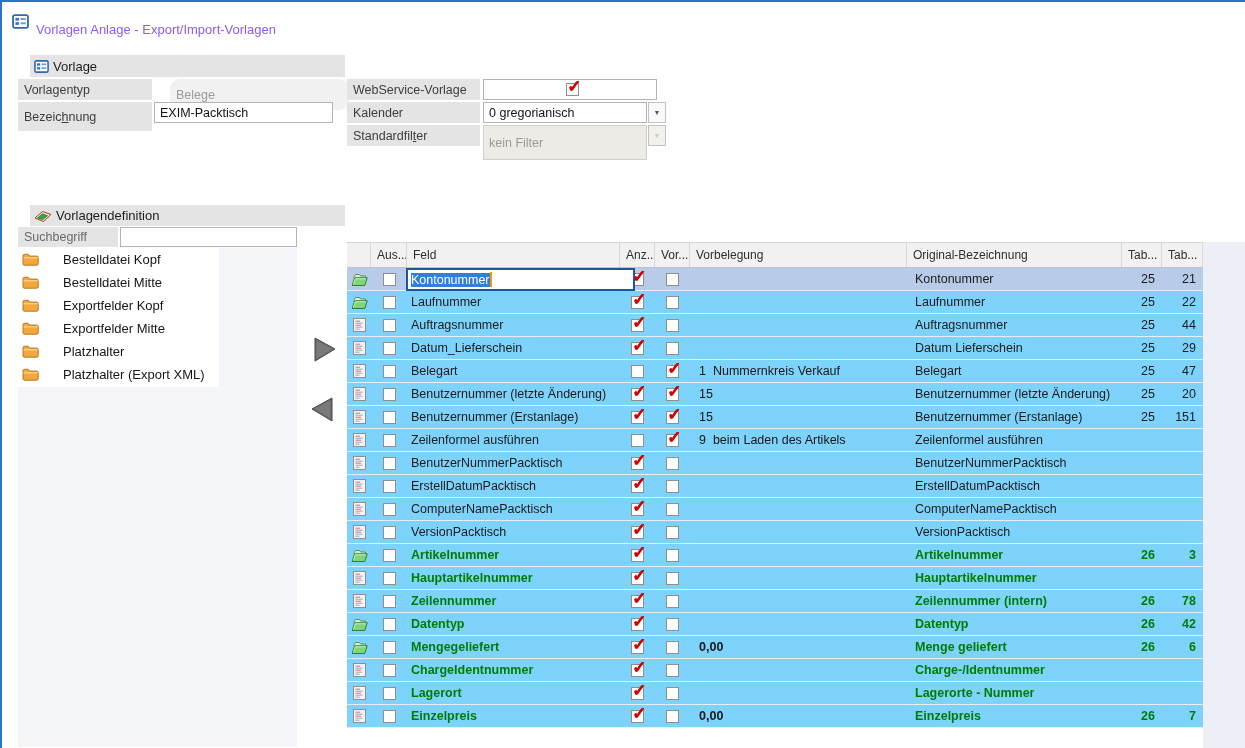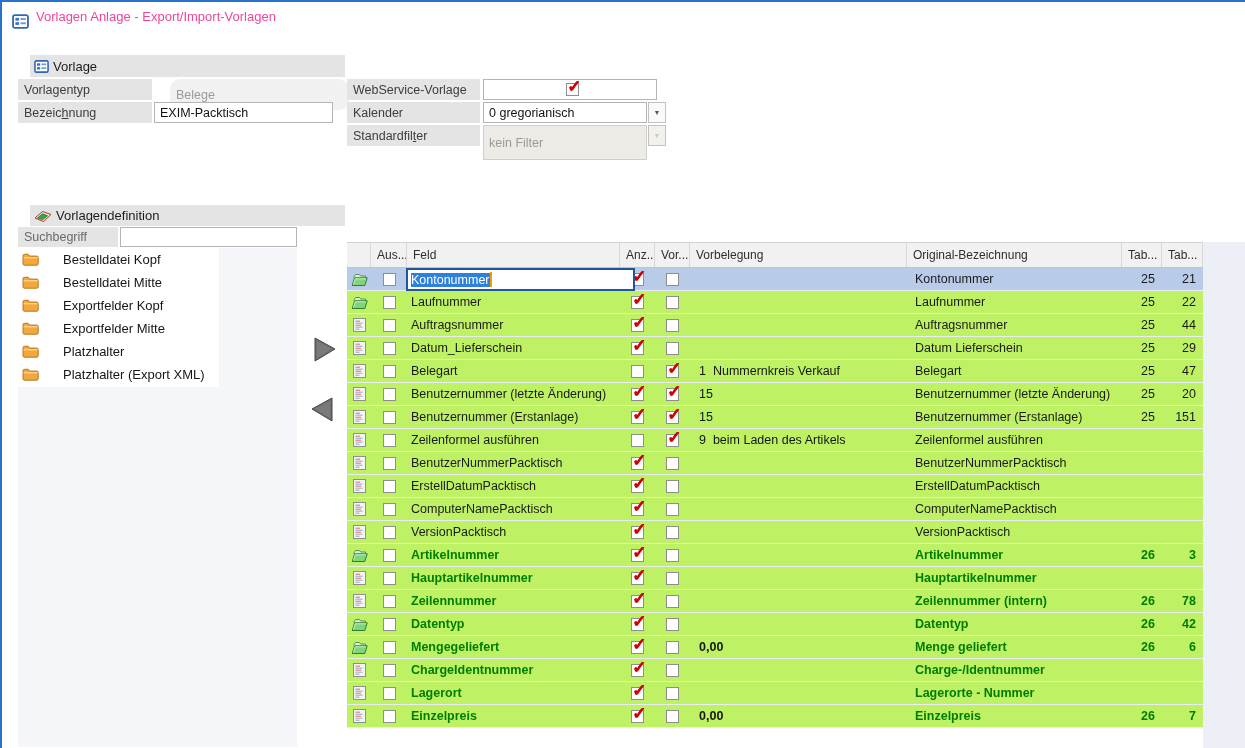--- a/index.html
+++ b/index.html
@@ -5,21 +5,21 @@
   * { margin:0; padding:0; box-sizing:border-box; }
   html,body { width:1245px; height:748px; background:#fff; overflow:hidden;
               font-family:"Liberation Sans", sans-serif; font-size:12.5px; color:#1a1a1a; }
   #screen { position:relative; width:1245px; height:748px; background:#fff;
             border-left:2px solid #2b72ca; border-top:2px solid #2b72ca; }
 
   .abs { position:absolute; }
   .flexc { display:flex; align-items:center; }
 
   
-  .title-text { left:34px; top:7px; font-size:13px; color:#ec4899; }
+  .title-text { left:34px; top:20px; font-size:13px; color:#8b5cf6; }
   .title-icon { left:10px; top:11px; }
 
   
   .panel-header { height:22px; background:#e4e4e4; display:flex; align-items:center;
                   padding-left:4px; font-size:13px; color:#1c1c1c; gap:4px;margin-left:12px; }
   .frow-label { background:#e4e4e4; color:#3d3d3d; display:flex; align-items:center;
                 padding-left:6px; font-size:12.5px; }
   .frow-value-dis { background:#f1f1f1; color:#9b9b9b; display:flex; align-items:center; padding-left:6px; }
   .tb { border:1px solid #b4b4b4; background:#fff; font-family:"Liberation Sans",sans-serif;
         font-size:12.5px; color:#111; padding-left:5px; outline:none; }
@@ -46,21 +46,21 @@
   
   .arrow-btn { width:28px; height:27px; cursor:pointer; }
 
   
   .grid { left:345px; top:240px; width:856px; height:508px; background:#fff; }
   .right-strip { left:1201px; top:240px; width:44px; height:508px; background:#edeff7; }
   .grid-header { display:flex; height:26px; background:#f1f1f1; border-top:1px solid #d4d4d4;
                  border-bottom:1px solid #c3c3c3; }
   .grid-header .hc { display:flex; align-items:center; padding-left:6px; font-size:12px;
                      color:#2e2e2e; border-right:1px solid #d8d8d8; height:100%; overflow:hidden; white-space:nowrap; }
-  .grid-row { display:flex; height:23px; border-bottom:1px solid #e9eef6; position:relative; background:#bef264; }
+  .grid-row { display:flex; height:23px; border-bottom:1px solid #e9eef6; position:relative; background:#7dd3fc; }
   .grid-row.sel { background:#b8cbe8; }
   .gc { display:flex; align-items:center; height:100%; overflow:hidden; white-space:pre; flex:none; }
   .c-icon { justify-content:center; }
   .c-aus, .c-anz, .c-vor { justify-content:center; }
   .c-feld { padding-left:4px; }
   .c-vorbel { padding-left:9px; color:#151515; }
   .c-orig { padding-left:8px; }
   .c-tab { justify-content:flex-end; padding-right:7px; }
   .grid-row.green .c-feld span, .grid-row.green .c-orig span,
   .grid-row.green .c-tab { color:#007d00; font-weight:bold; }
@@ -98,21 +98,21 @@
           <rect x="3.2" y="4.6" width="3.4" height="2.6" fill="#3f74c4"></rect>
           <rect x="8" y="4.8" width="5" height="1.8" fill="#6e9bd6"></rect>
           <rect x="3.2" y="8.6" width="3.4" height="2.6" fill="#3f74c4"></rect>
           <rect x="8" y="8.8" width="5" height="1.8" fill="#6e9bd6"></rect>
         </svg>
       </span>
     <span>Vorlage</span>
   </div>
   <div class="abs frow-label" style="left:16px; top:77px; width:134px; height:21px;">Vorlagentyp</div>
   <div class="abs frow-value-dis" style="left:168px; top:77px; width:179px; height:31px;border-radius:10px;">Belege</div>
-  <div class="abs frow-label" style="left:16px; top:100px; width:134px; height:21px;">
+  <div class="abs frow-label" style="left:16px; top:100px; width:134px; height:29px;">
     <span>Bezeic</span>
       <span class="mn">h</span>
       <span>nung</span>
   </div>
   <input class="abs tb" style="left: 152px; top: 100px; width: 179px; height: 21px;" value="EXIM-Packtisch">
 
   <div class="abs frow-label" style="left:345px; top:77px; width:133px; height:21px;">WebService-Vorlage</div>
   <div class="abs tb flexc" style="left:481px; top:77px; width:174px; height:21px; justify-content:center;">
     <span class="cb on"></span>
   </div>

